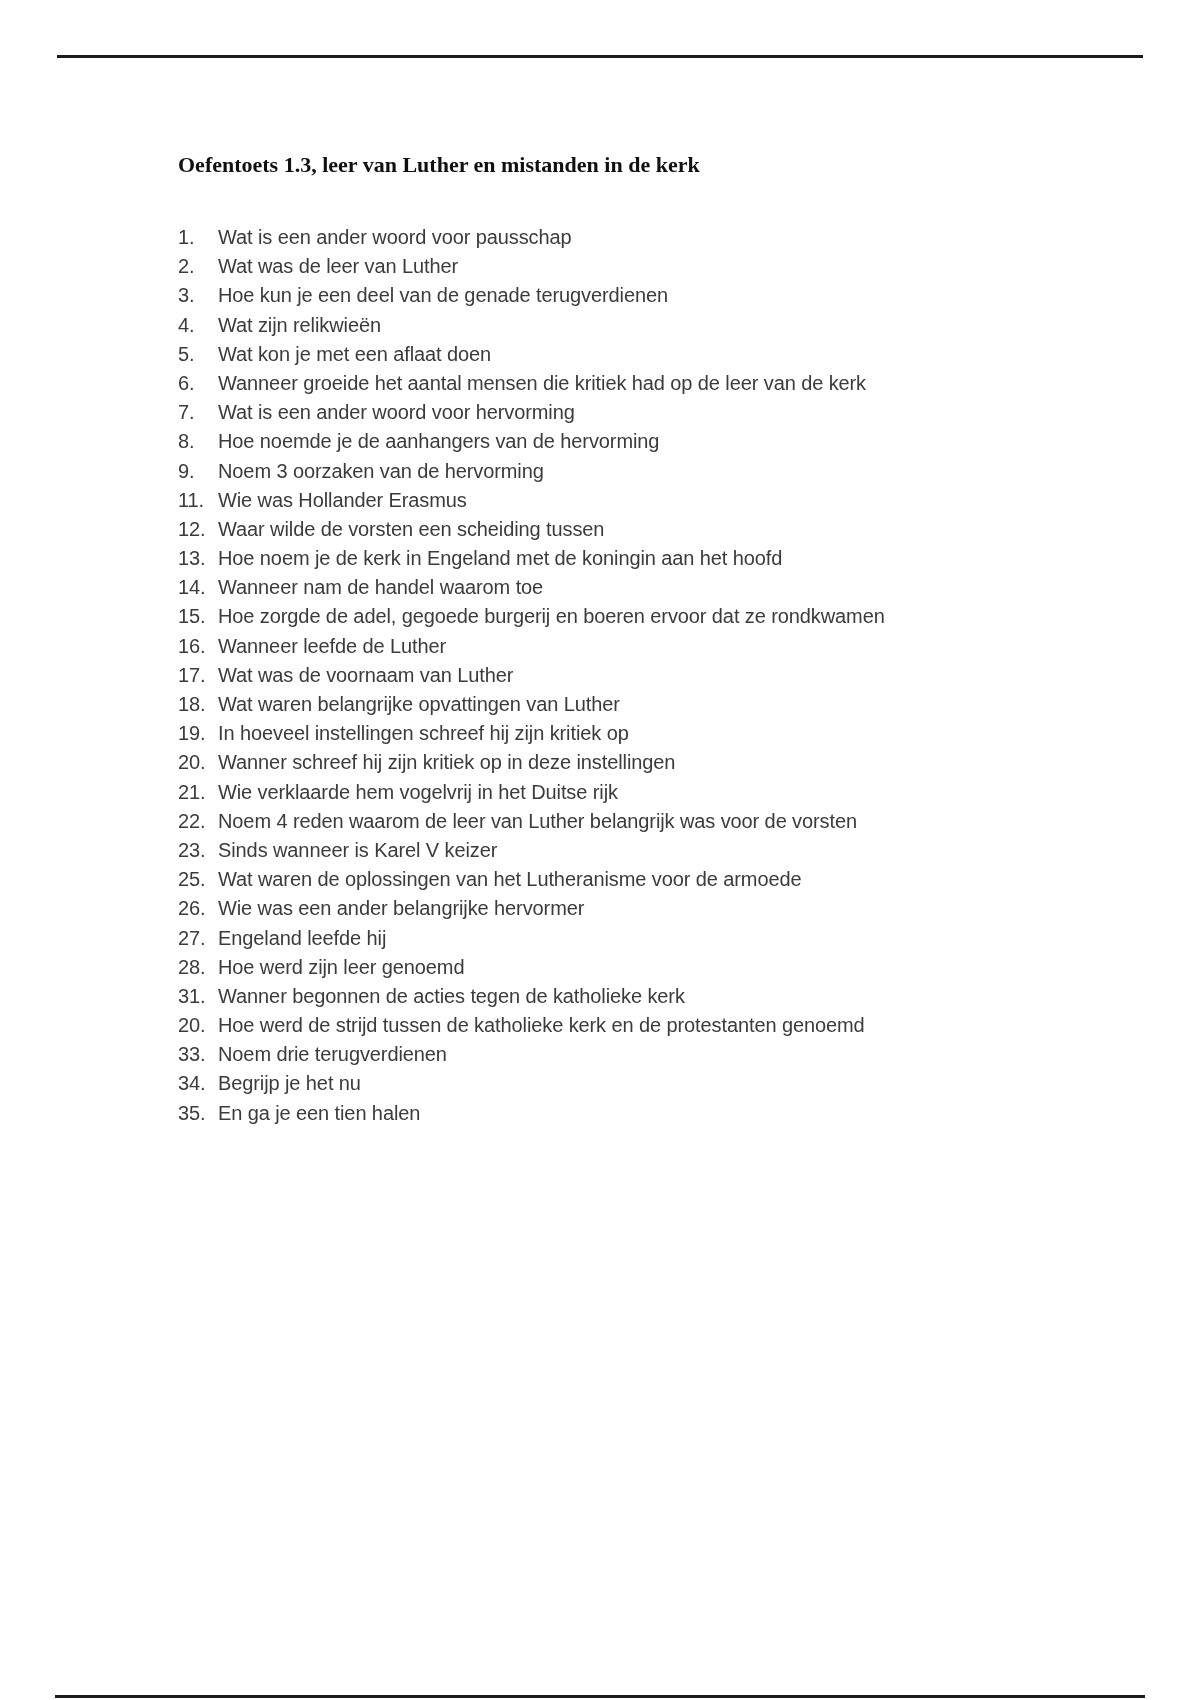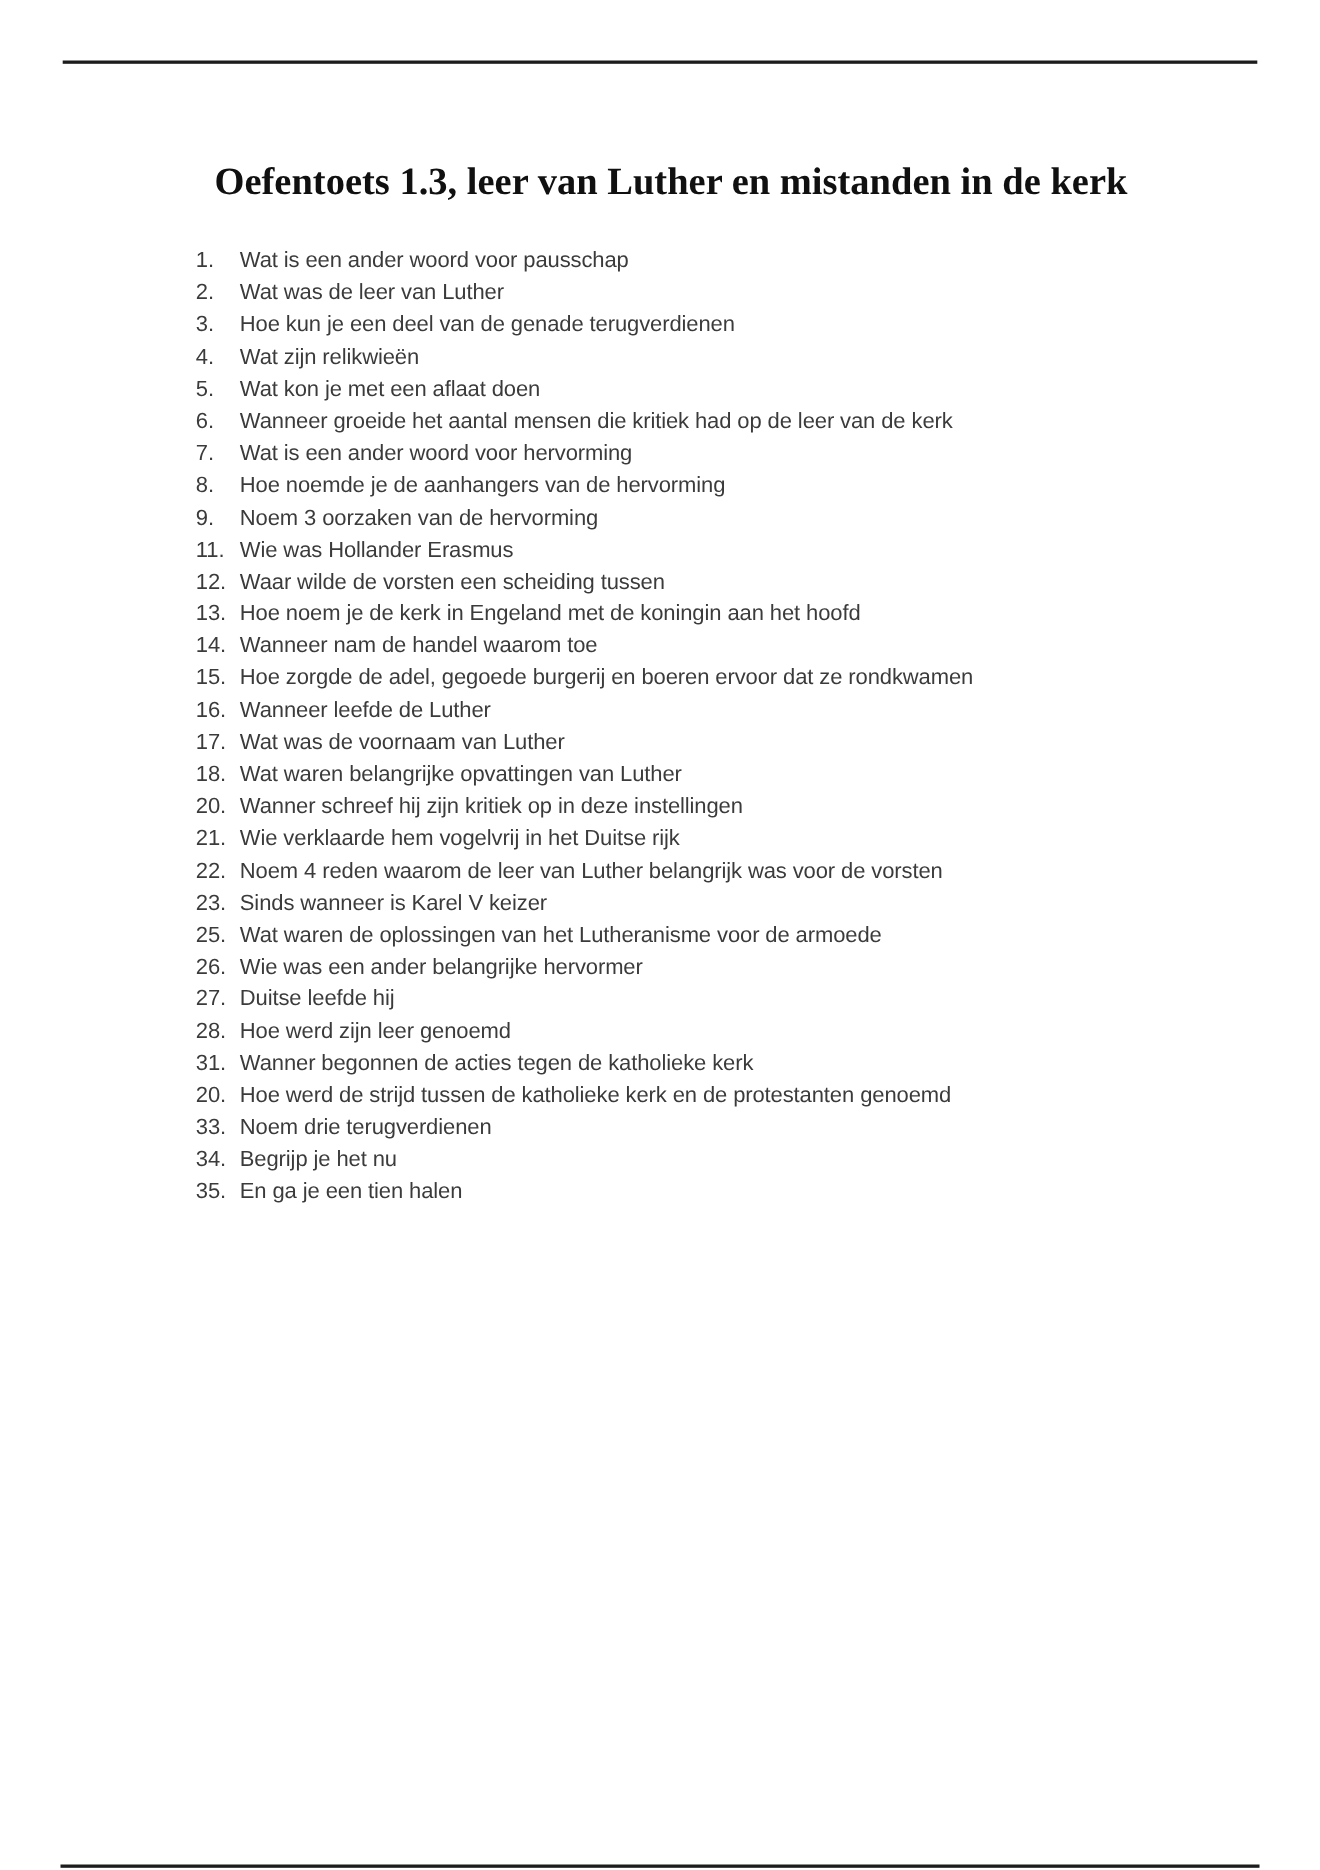--- a/index.html
+++ b/index.html
@@ -30,26 +30,25 @@
     left: 55px;
     top: 1695px;
     width: 1090px;
   }
   .doc-title {
     position: absolute;
     left: 178px;
     top: 148px;
     font-family: "Liberation Serif", serif;
     font-weight: bold;
-    font-size: 35px;
+    font-size: 22px;
     line-height: 34px;
     color: #101010;
     letter-spacing: 0px;
     white-space: nowrap;
-    margin-left: 17px;
   }
   .question-list {
     position: absolute;
     left: 178px;
     top: 223px;
     width: 960px;
     list-style: none;
     color: #3b3b3b;
     font-size: 20px;
     letter-spacing: -0.1px;
@@ -159,20 +158,24 @@
   <li class="question-row">
     <span class="q-num">17.</span>
     <span class="q-text">Wat was de voornaam van Luther</span>
   </li>
 
   <li class="question-row">
     <span class="q-num">18.</span>
     <span class="q-text">Wat waren belangrijke opvattingen van Luther</span>
   </li>
 
+  <li class="question-row">
+    <span class="q-num">19.</span>
+    <span class="q-text">In hoeveel instellingen schreef hij zijn kritiek op</span>
+  </li>
 
   <li class="question-row">
     <span class="q-num">20.</span>
     <span class="q-text">Wanner schreef hij zijn kritiek op in deze instellingen</span>
   </li>
 
   <li class="question-row">
     <span class="q-num">21.</span>
     <span class="q-text">Wie verklaarde hem vogelvrij in het Duitse rijk</span>
   </li>
@@ -193,21 +196,21 @@
     <span class="q-text">Wat waren de oplossingen van het Lutheranisme voor de armoede</span>
   </li>
 
   <li class="question-row">
     <span class="q-num">26.</span>
     <span class="q-text">Wie was een ander belangrijke hervormer</span>
   </li>
 
   <li class="question-row">
     <span class="q-num">27.</span>
-    <span class="q-text">Duitse leefde hij</span>
+    <span class="q-text">Engeland leefde hij</span>
   </li>
 
   <li class="question-row">
     <span class="q-num">28.</span>
     <span class="q-text">Hoe werd zijn leer genoemd</span>
   </li>
 
 
 
   <li class="question-row">

